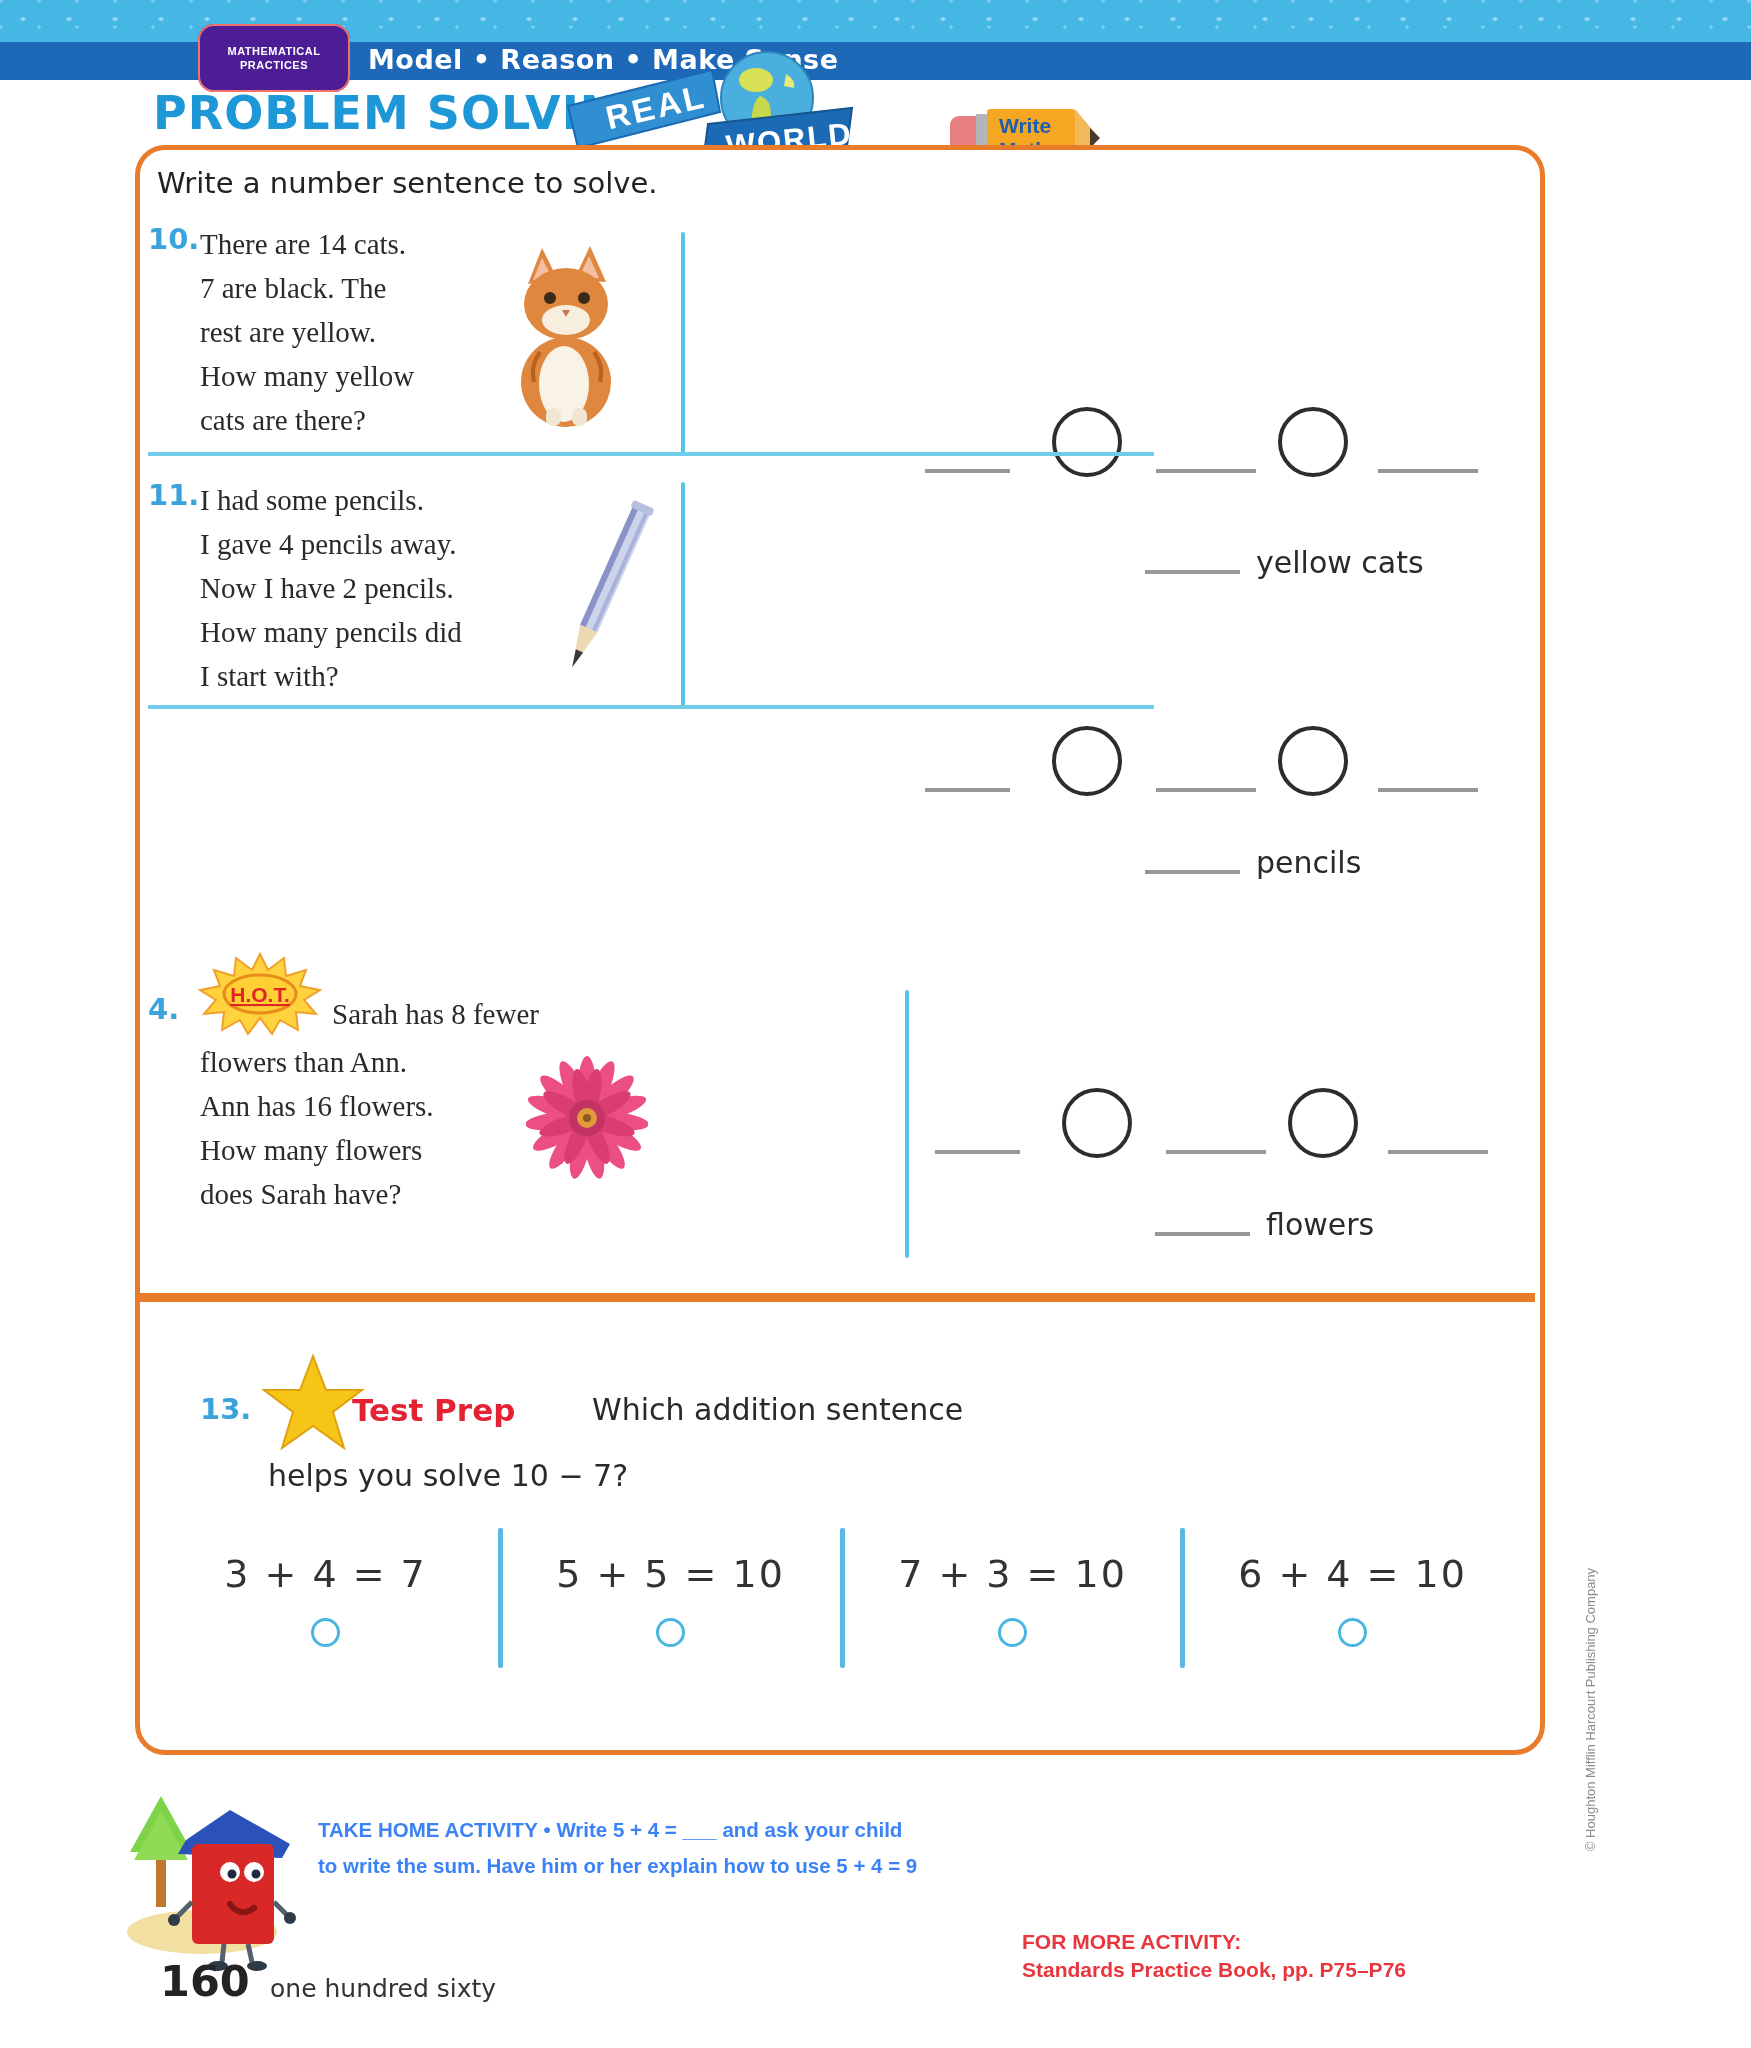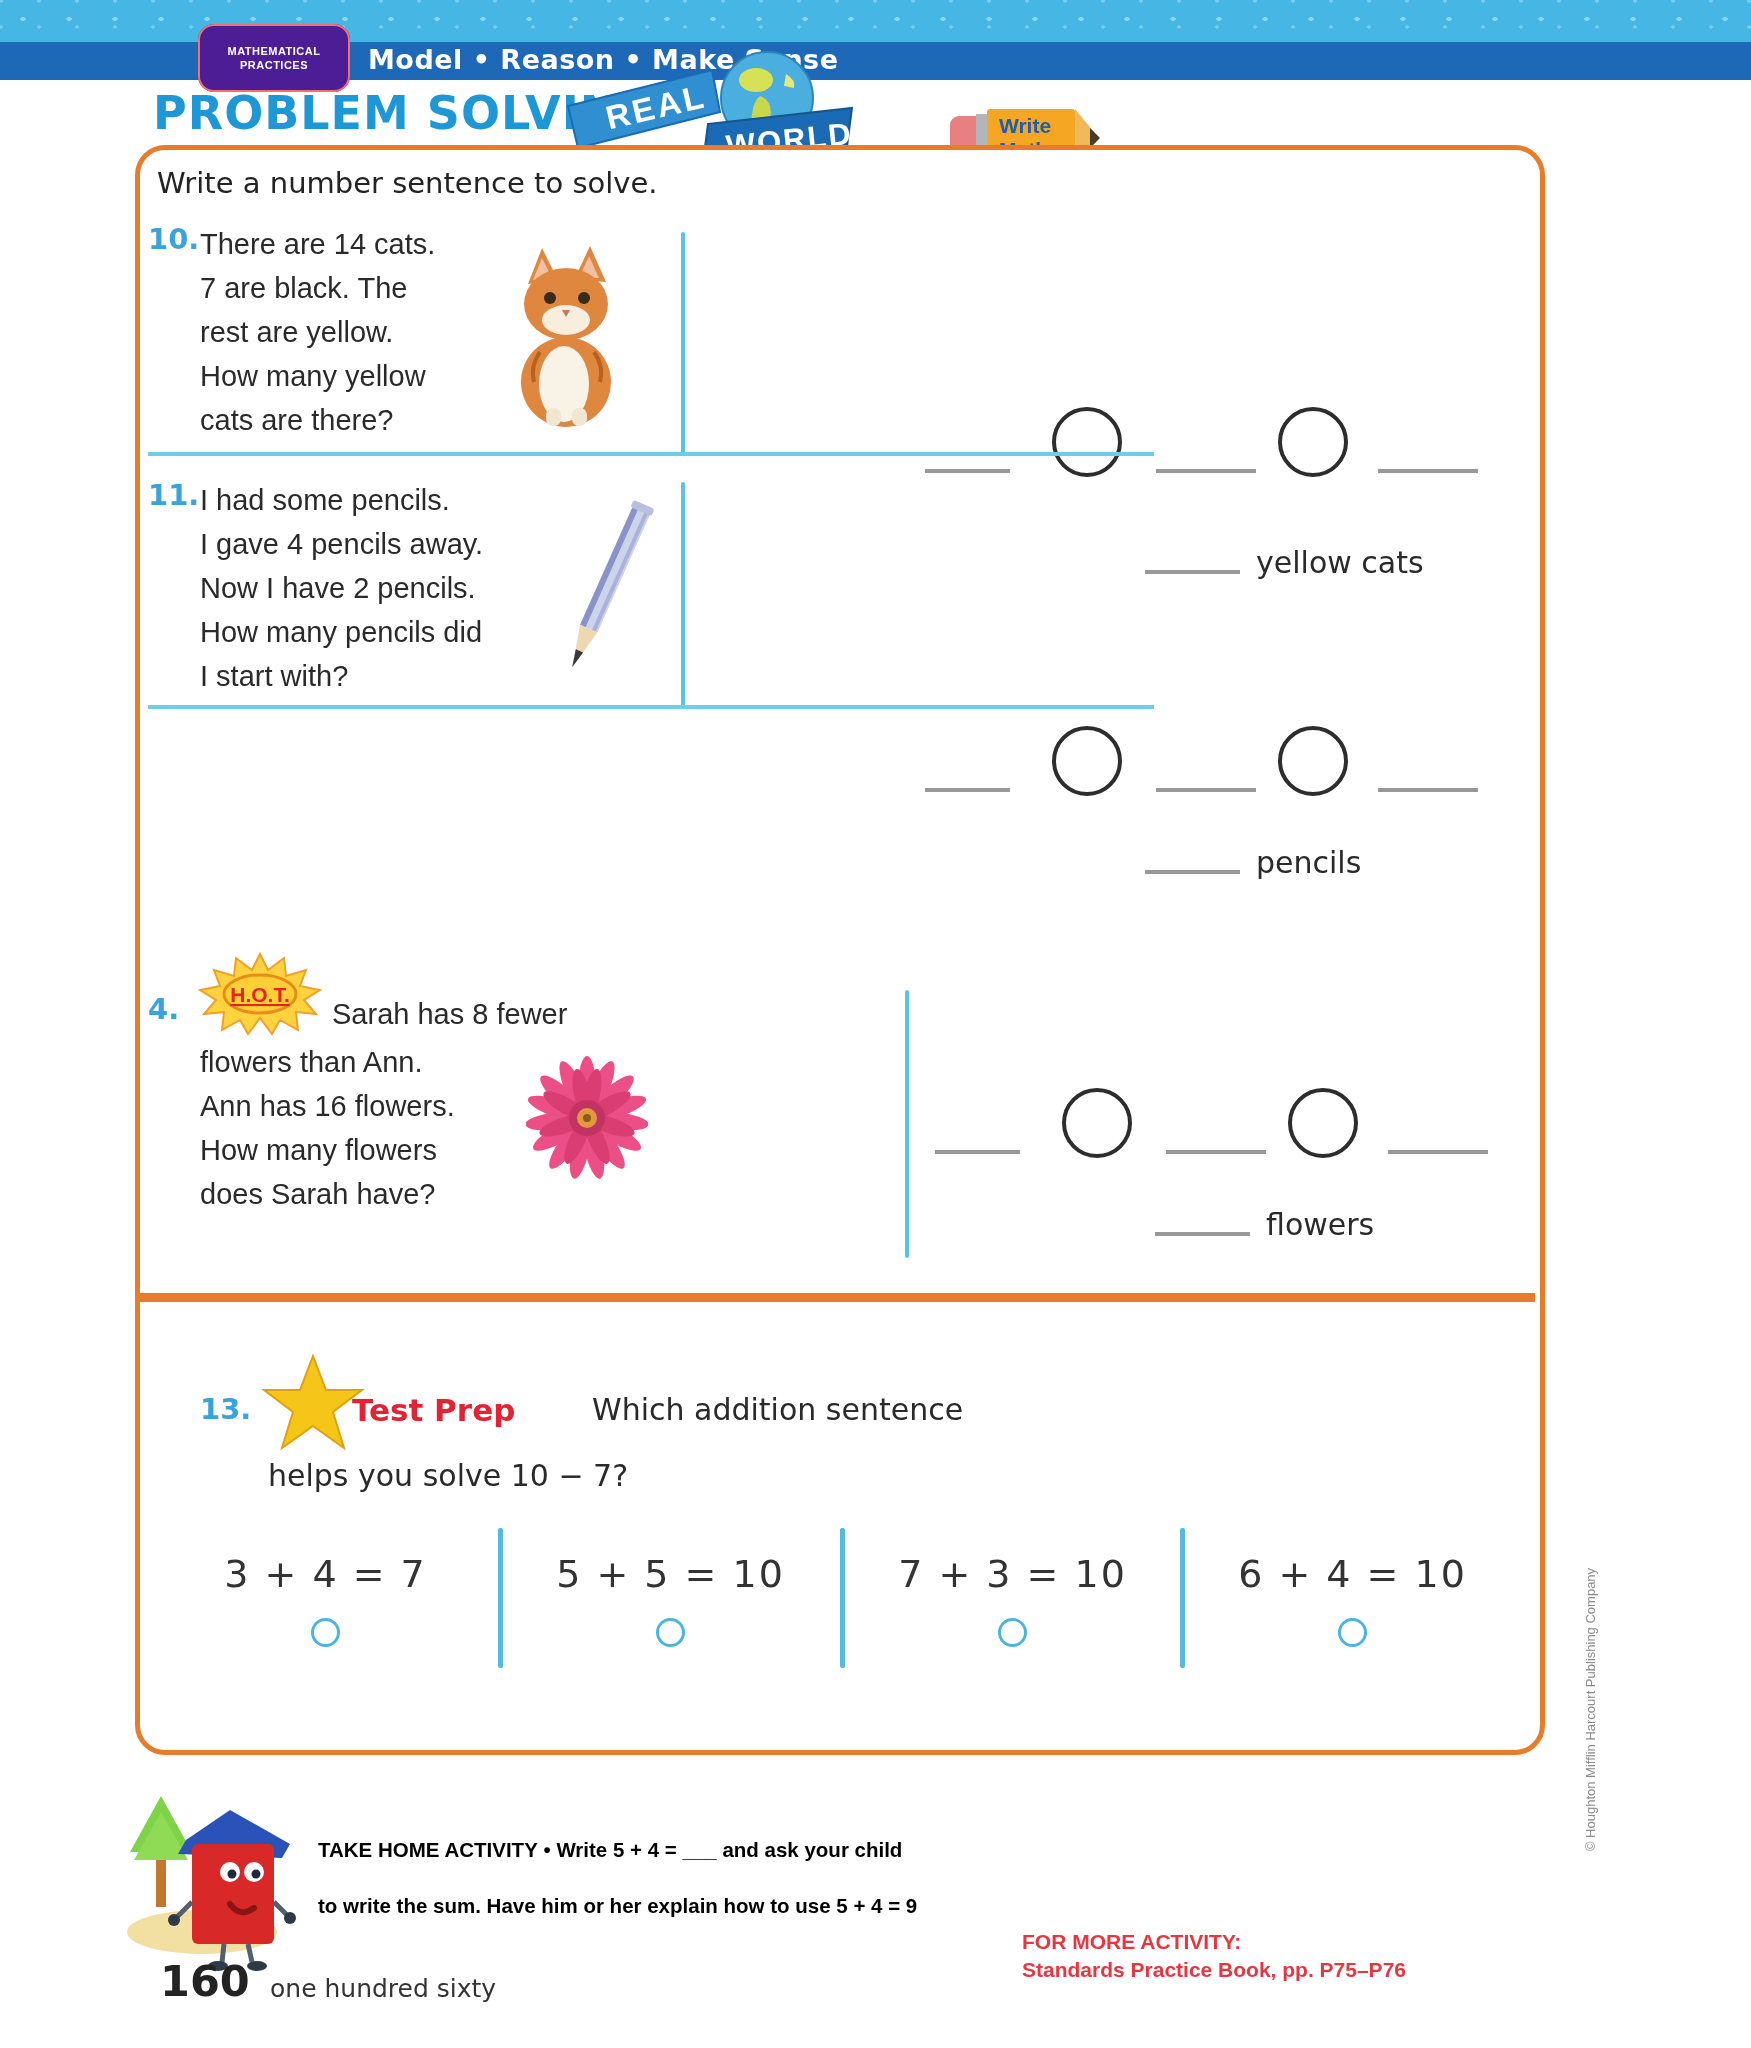--- a/index.html
+++ b/index.html
@@ -18,37 +18,37 @@
     align-items:center;text-align:center;}
   .practices-badge div{color:#fff;font-size:11px;font-weight:bold;letter-spacing:.5px;line-height:14px;}
   .page-title{left:153px;top:86px;font-size:46px;font-weight:800;color:#1d97d5;
     font-family:"DejaVu Sans",sans-serif;letter-spacing:1px;}
   
   .frame{left:135px;top:145px;width:1400px;height:1600px;border:5px solid #e87c2a;border-radius:30px;background:#fff;}
   .orange-sep{left:140px;top:1293px;width:1395px;height:9px;background:#e87c2a;}
   .instructions{left:157px;top:166px;font-size:29px;font-family:"DejaVu Sans",sans-serif;}
   
   .pnum{font-size:29px;font-weight:bold;color:#3aa3dc;font-family:"DejaVu Sans",sans-serif;}
-  .ptext{font-size:29px;line-height:44px;color:#2a2a2a;font-family:Liberation Sans, sans-serif;}
+  .ptext{font-size:29px;line-height:44px;color:#2a2a2a;font-family:Liberation Serif, serif;}
   .vdiv{width:4px;background:#5bc3e6;border-radius:2px;}
   .hrule{height:4px;background:#6fcde9;}
   .ns-row{display:flex;align-items:flex-end;}
   .blank{height:4px;background:#989898;align-self:flex-end;}
   .op-circle{width:62px;height:62px;border:4px solid #2d2d2d;border-radius:50%;background:#fff;margin-bottom:-4px;}
   .unit-row{display:flex;align-items:flex-end;}
   .unit-label{font-size:30px;color:#2a2a2a;font-family:"DejaVu Sans",sans-serif;margin-left:16px;line-height:30px;}
   
   .tp-label{font-size:31px;font-weight:bold;color:#e32333;font-family:"DejaVu Sans",sans-serif;}
   .tp-q{font-size:30px;color:#2a2a2a;font-family:"DejaVu Sans",sans-serif;}
   .opt-cell{width:341px;text-align:center;}
   .eq{font-size:38px;color:#333;font-family:"DejaVu Sans",sans-serif;letter-spacing:2px;}
   .radio{width:23px;height:23px;border:3px solid #49b6e2;border-radius:50%;margin:22px auto 0 auto;background:#fff;}
   .opt-div{width:5px;background:#57b8e0;border-radius:2px;}
   
-  .th-text{font-size:20.5px;font-weight:bold;line-height:36px;color:#000000;font-family:"Liberation Sans",sans-serif;margin-top:20px;}
+  .th-text{font-size:20.5px;font-weight:bold;line-height:36px;color:#3b82f6;font-family:"Liberation Sans",sans-serif;}
   .th-label{font-weight:800;}
   .page-num{font-size:43px;font-weight:bold;color:#232323;font-family:"DejaVu Sans",sans-serif;}
   .page-words{font-size:25px;color:#333;font-family:"DejaVu Sans",sans-serif;}
   .more-practice{font-size:21px;font-weight:bold;color:#e8363f;line-height:28px;}
   .copyright{left:1340px;top:1702px;width:500px;text-align:center;transform:rotate(-90deg);
     font-size:13px;color:#8a8a8a;}
 </style>
 </head>
 <body>
 

